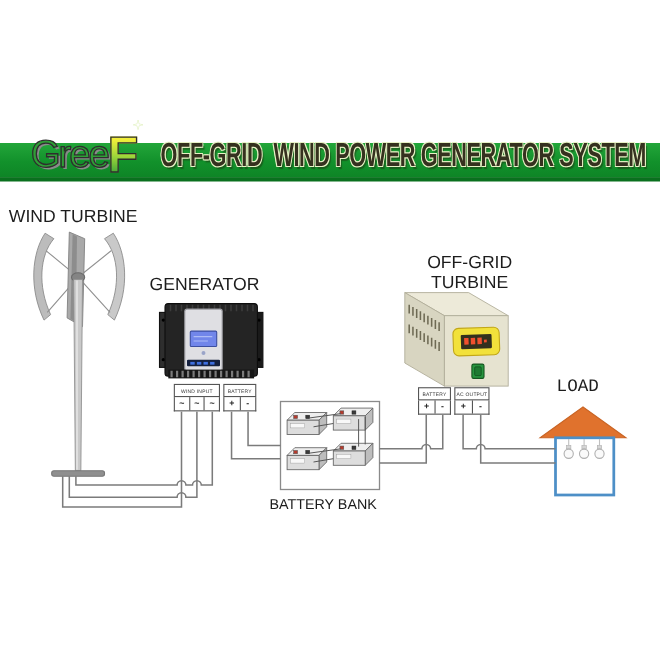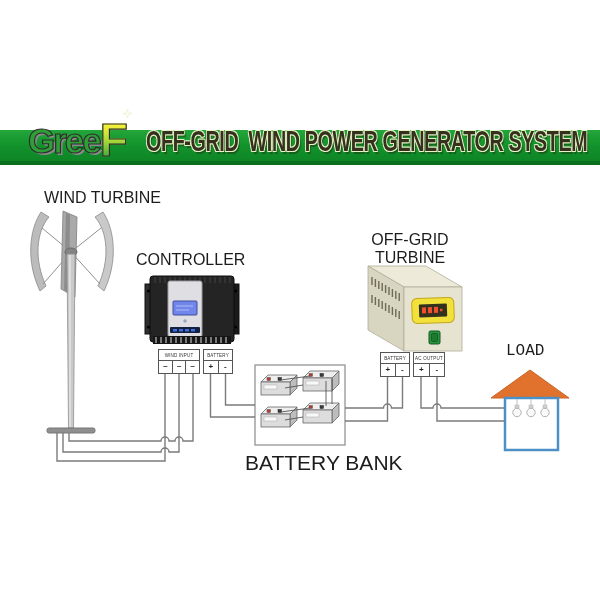--- a/index.html
+++ b/index.html
@@ -3,36 +3,36 @@
 <meta charset="utf-8">
 <style>
   html,body{margin:0;padding:0;background:#fff;}
   .canvas{position:relative;width:600px;height:600px;background:#ffffff;overflow:hidden;
           font-family:"Liberation Sans",sans-serif;}
   
   .band{position:absolute;left:0;top:130px;width:600px;height:31px;z-index:1;
         background:linear-gradient(#23a63a,#12912b 55%,#0e8526);
         border-bottom:4px solid #0a701e;}
   .logo{position:absolute;left:28px;top:116px;display:flex;align-items:flex-end;z-index:3;}
-  .logo-main{font-size:35px;font-weight:bold;letter-spacing:-2px;color:#2f9e36;
+  .logo-main{font-size:35px;font-weight:normal;letter-spacing:-2px;color:#2f9e36;
              -webkit-text-stroke:1.2px #2e2e2e;text-shadow:2px 2px 0 #8a8a8a;line-height:1;}
   .logo-f{font-size:46px;font-weight:bold;margin-left:0px;line-height:.92;position:relative;top:3px;
           background:linear-gradient(#f2ef3a 18%,#9ed63a 55%,#2f9e36);
           -webkit-background-clip:text;background-clip:text;-webkit-text-fill-color:transparent;
           -webkit-text-stroke:1.2px #2e2e2e;}
   .sparkle{position:absolute;right:-4px;top:-7px;width:9px;height:9px;}
   .title{position:absolute;left:146px;top:125px;z-index:2;font-size:27px;font-weight:bold;
          white-space:pre;color:#35311f;letter-spacing:-.5px;line-height:1.05;
          transform:scale(.73,1.12);transform-origin:left top;
          text-shadow:-1px -1px 0 #e8f2c6,1px -1px 0 #e8f2c6,-1px 1px 0 #e8f2c6,1px 1px 0 #e8f2c6,
                      2.5px 2.5px 1px rgba(30,50,15,.5);}
   
   .lbl{position:absolute;font-size:16px;color:#1c1c1c;white-space:nowrap;z-index:2;}
-  .lbl-invertor{text-align:center;width:92px;line-height:18px;}
-  .lbl-bank{font-size:21px;text-align:right;}
+  .lbl-invertor{text-align:center;width:92px;line-height:18px;margin-left:17px;}
+  .lbl-bank{font-size:13px;text-align:right;}
   
   .tblock{position:absolute;display:flex;z-index:2;}
   .tgroup{background:#fff;}
   .tgroup + .tgroup{margin-left:3px;}
   .tlabel{border:1px solid #555;height:10px;font-size:4.5px;letter-spacing:.2px;color:#333;
           display:flex;align-items:center;justify-content:center;}
   .tpins{display:flex;border:1px solid #555;border-top:none;height:12px;}
   .tpin{flex:1;border-right:1px solid #555;font-size:8px;font-weight:bold;color:#222;
         display:flex;align-items:center;justify-content:center;line-height:1;}
   .tpin:last-child{border-right:none;}
@@ -46,22 +46,22 @@
   <div class="band"></div>
   <div class="logo">
     <span class="logo-main">Gree</span>
     <span class="logo-f">F</span>
     <svg class="sparkle" viewBox="0 0 10 10">
       <polygon points="5,0 6,4 10,5 6,6 5,10 4,6 0,5 4,4" fill="#ffffff" stroke="#cfe89a" stroke-width=".4"></polygon>
     </svg>
   </div>
   <div class="title">OFF-GRID  WIND POWER GENERATOR SYSTEM</div>
 
-  <div class="lbl" style="left:8px;top:189px;margin-left:36px;">WIND TURBINE</div>
-  <div class="lbl" style="left:136px;top:251px;">CONTROLLER</div>
+  <div class="lbl" style="left:8px;top:189px;">WIND TURBINE</div>
+  <div class="lbl" style="left:136px;top:251px;">GENERATOR</div>
   <div class="lbl lbl-invertor" style="left:364px;top:231px;">
     <div>OFF-GRID</div>
     <div>TURBINE</div>
   </div>
   <div class="lbl lbl-bank" style="left:245px;top:451px;">BATTERY BANK</div>
   <div class="lbl" style="left:506px;top:342px;font-family:Liberation Mono, monospace;">LOAD</div>
 
   <div class="tblock" style="left:158px;top:349px;">
     <div class="tgroup" style="width:42px;">
       <div class="tlabel">WIND INPUT</div>

